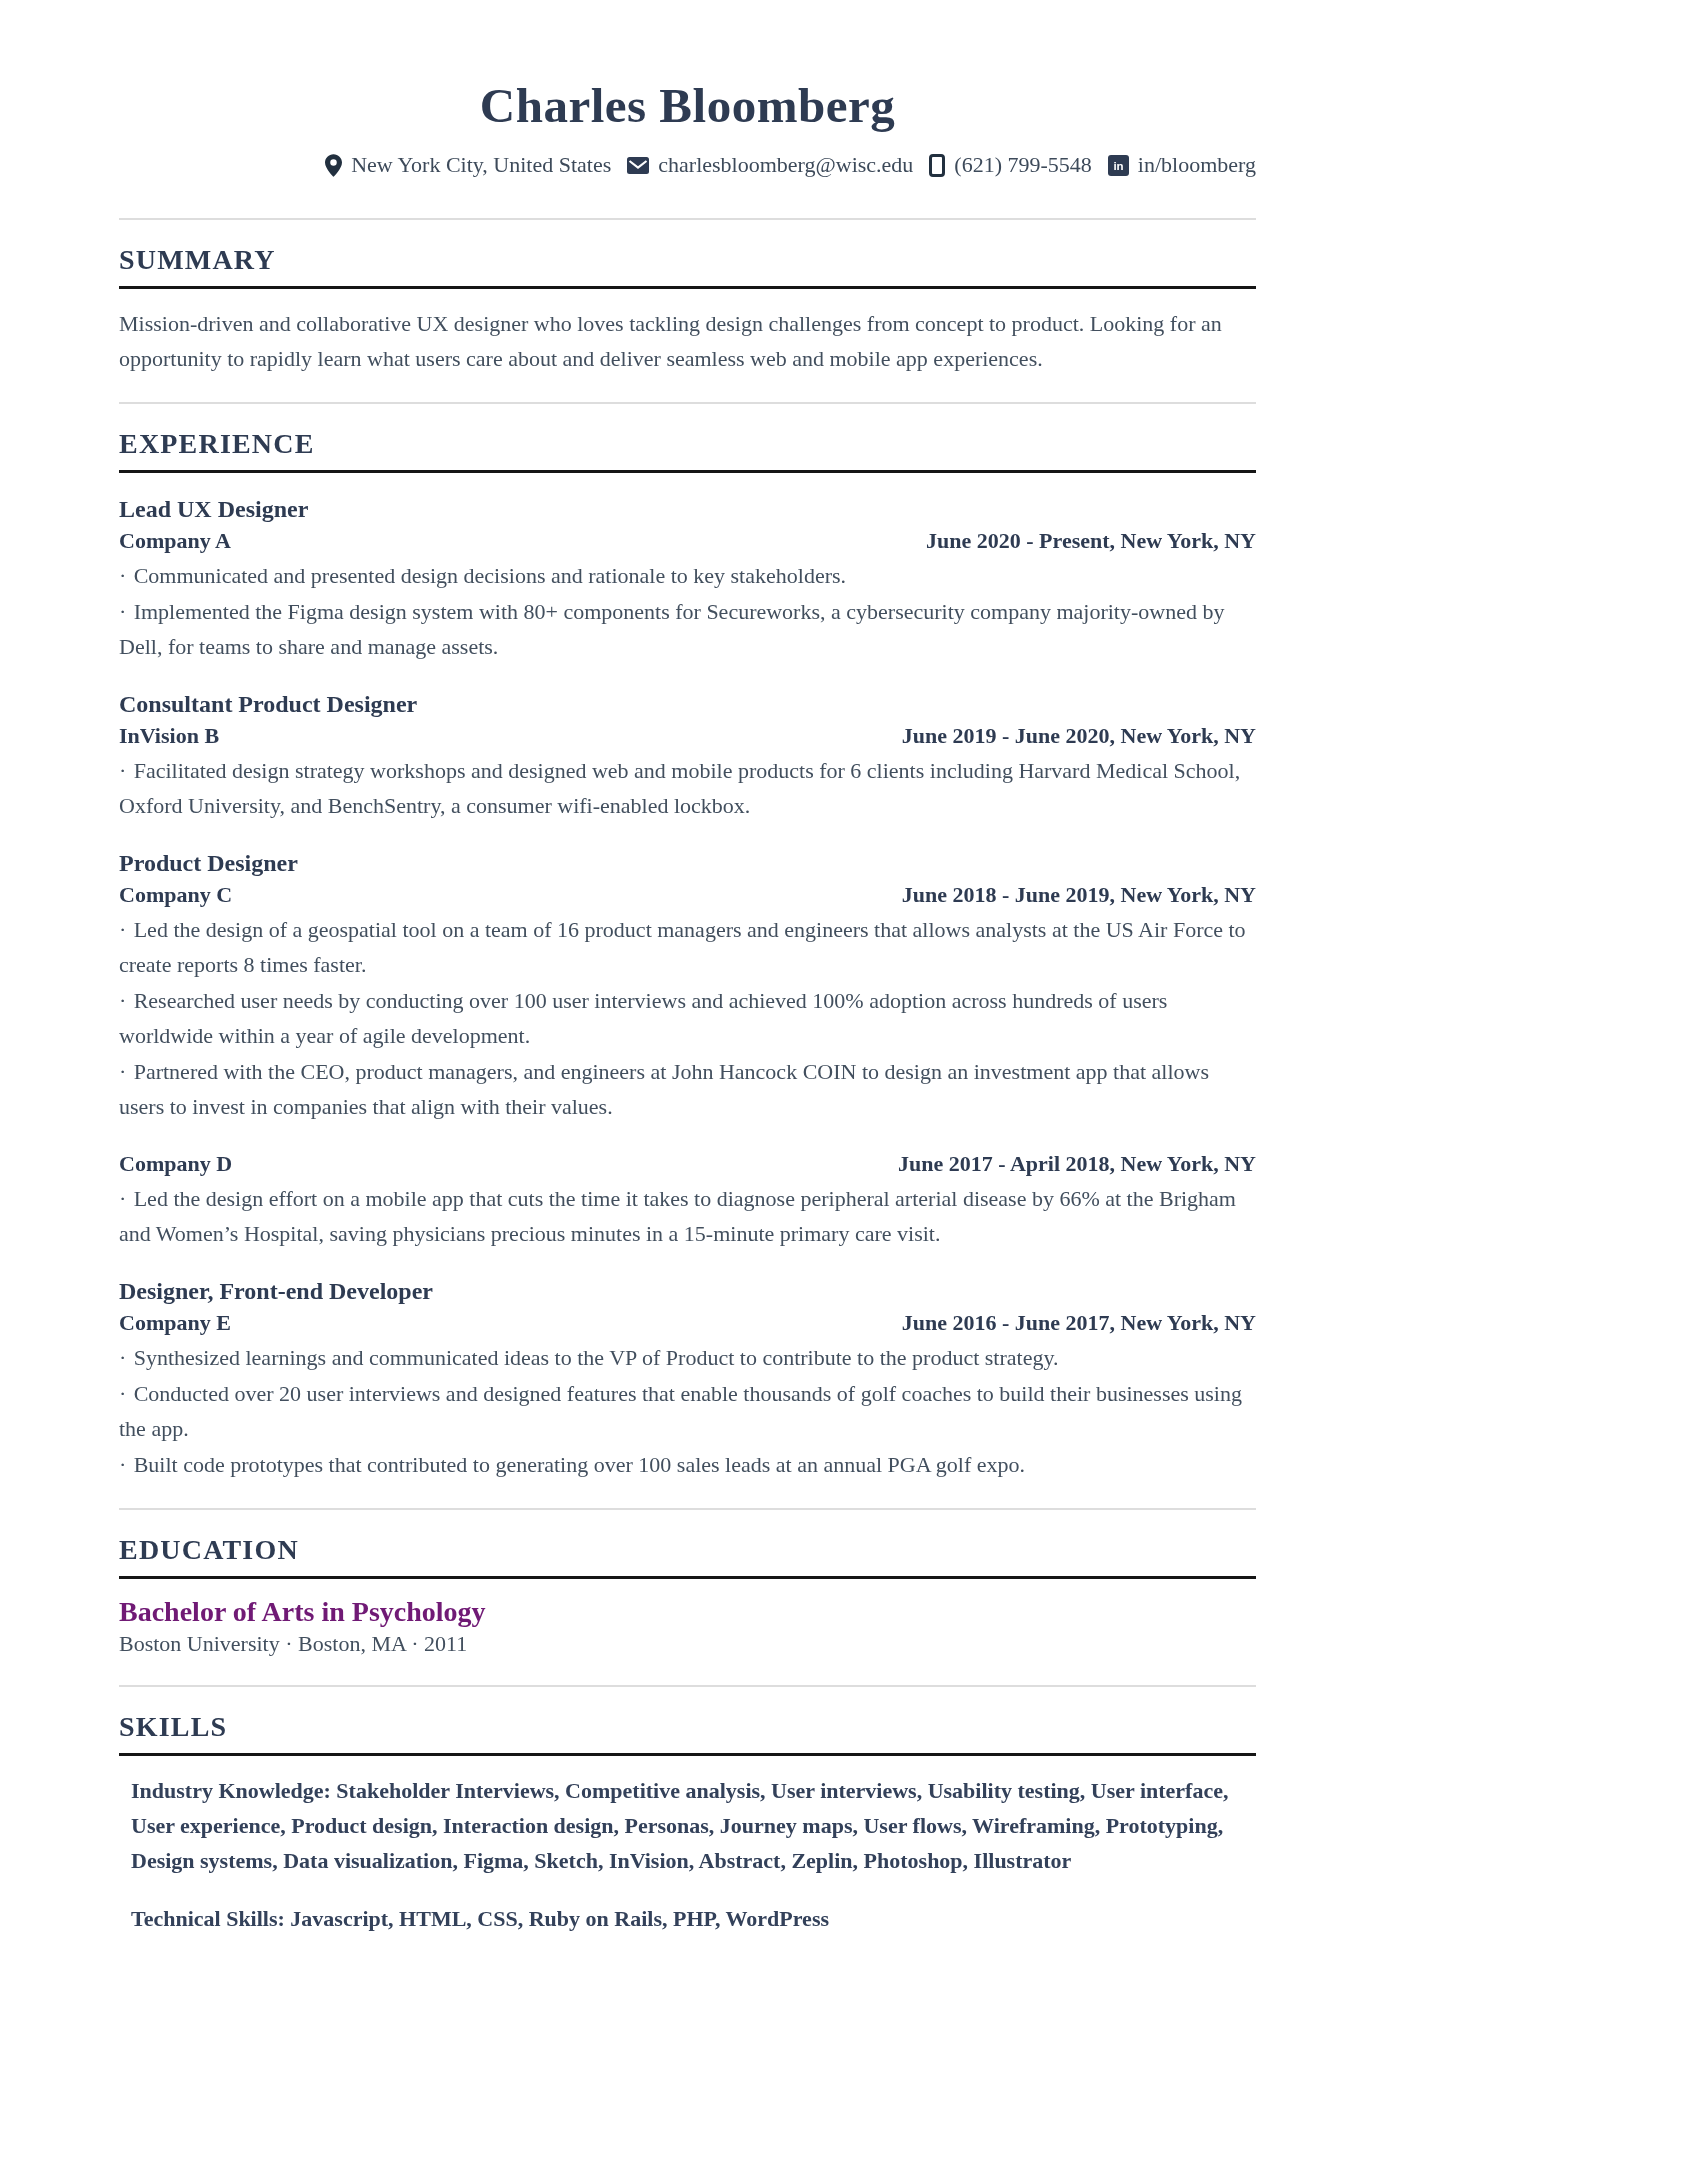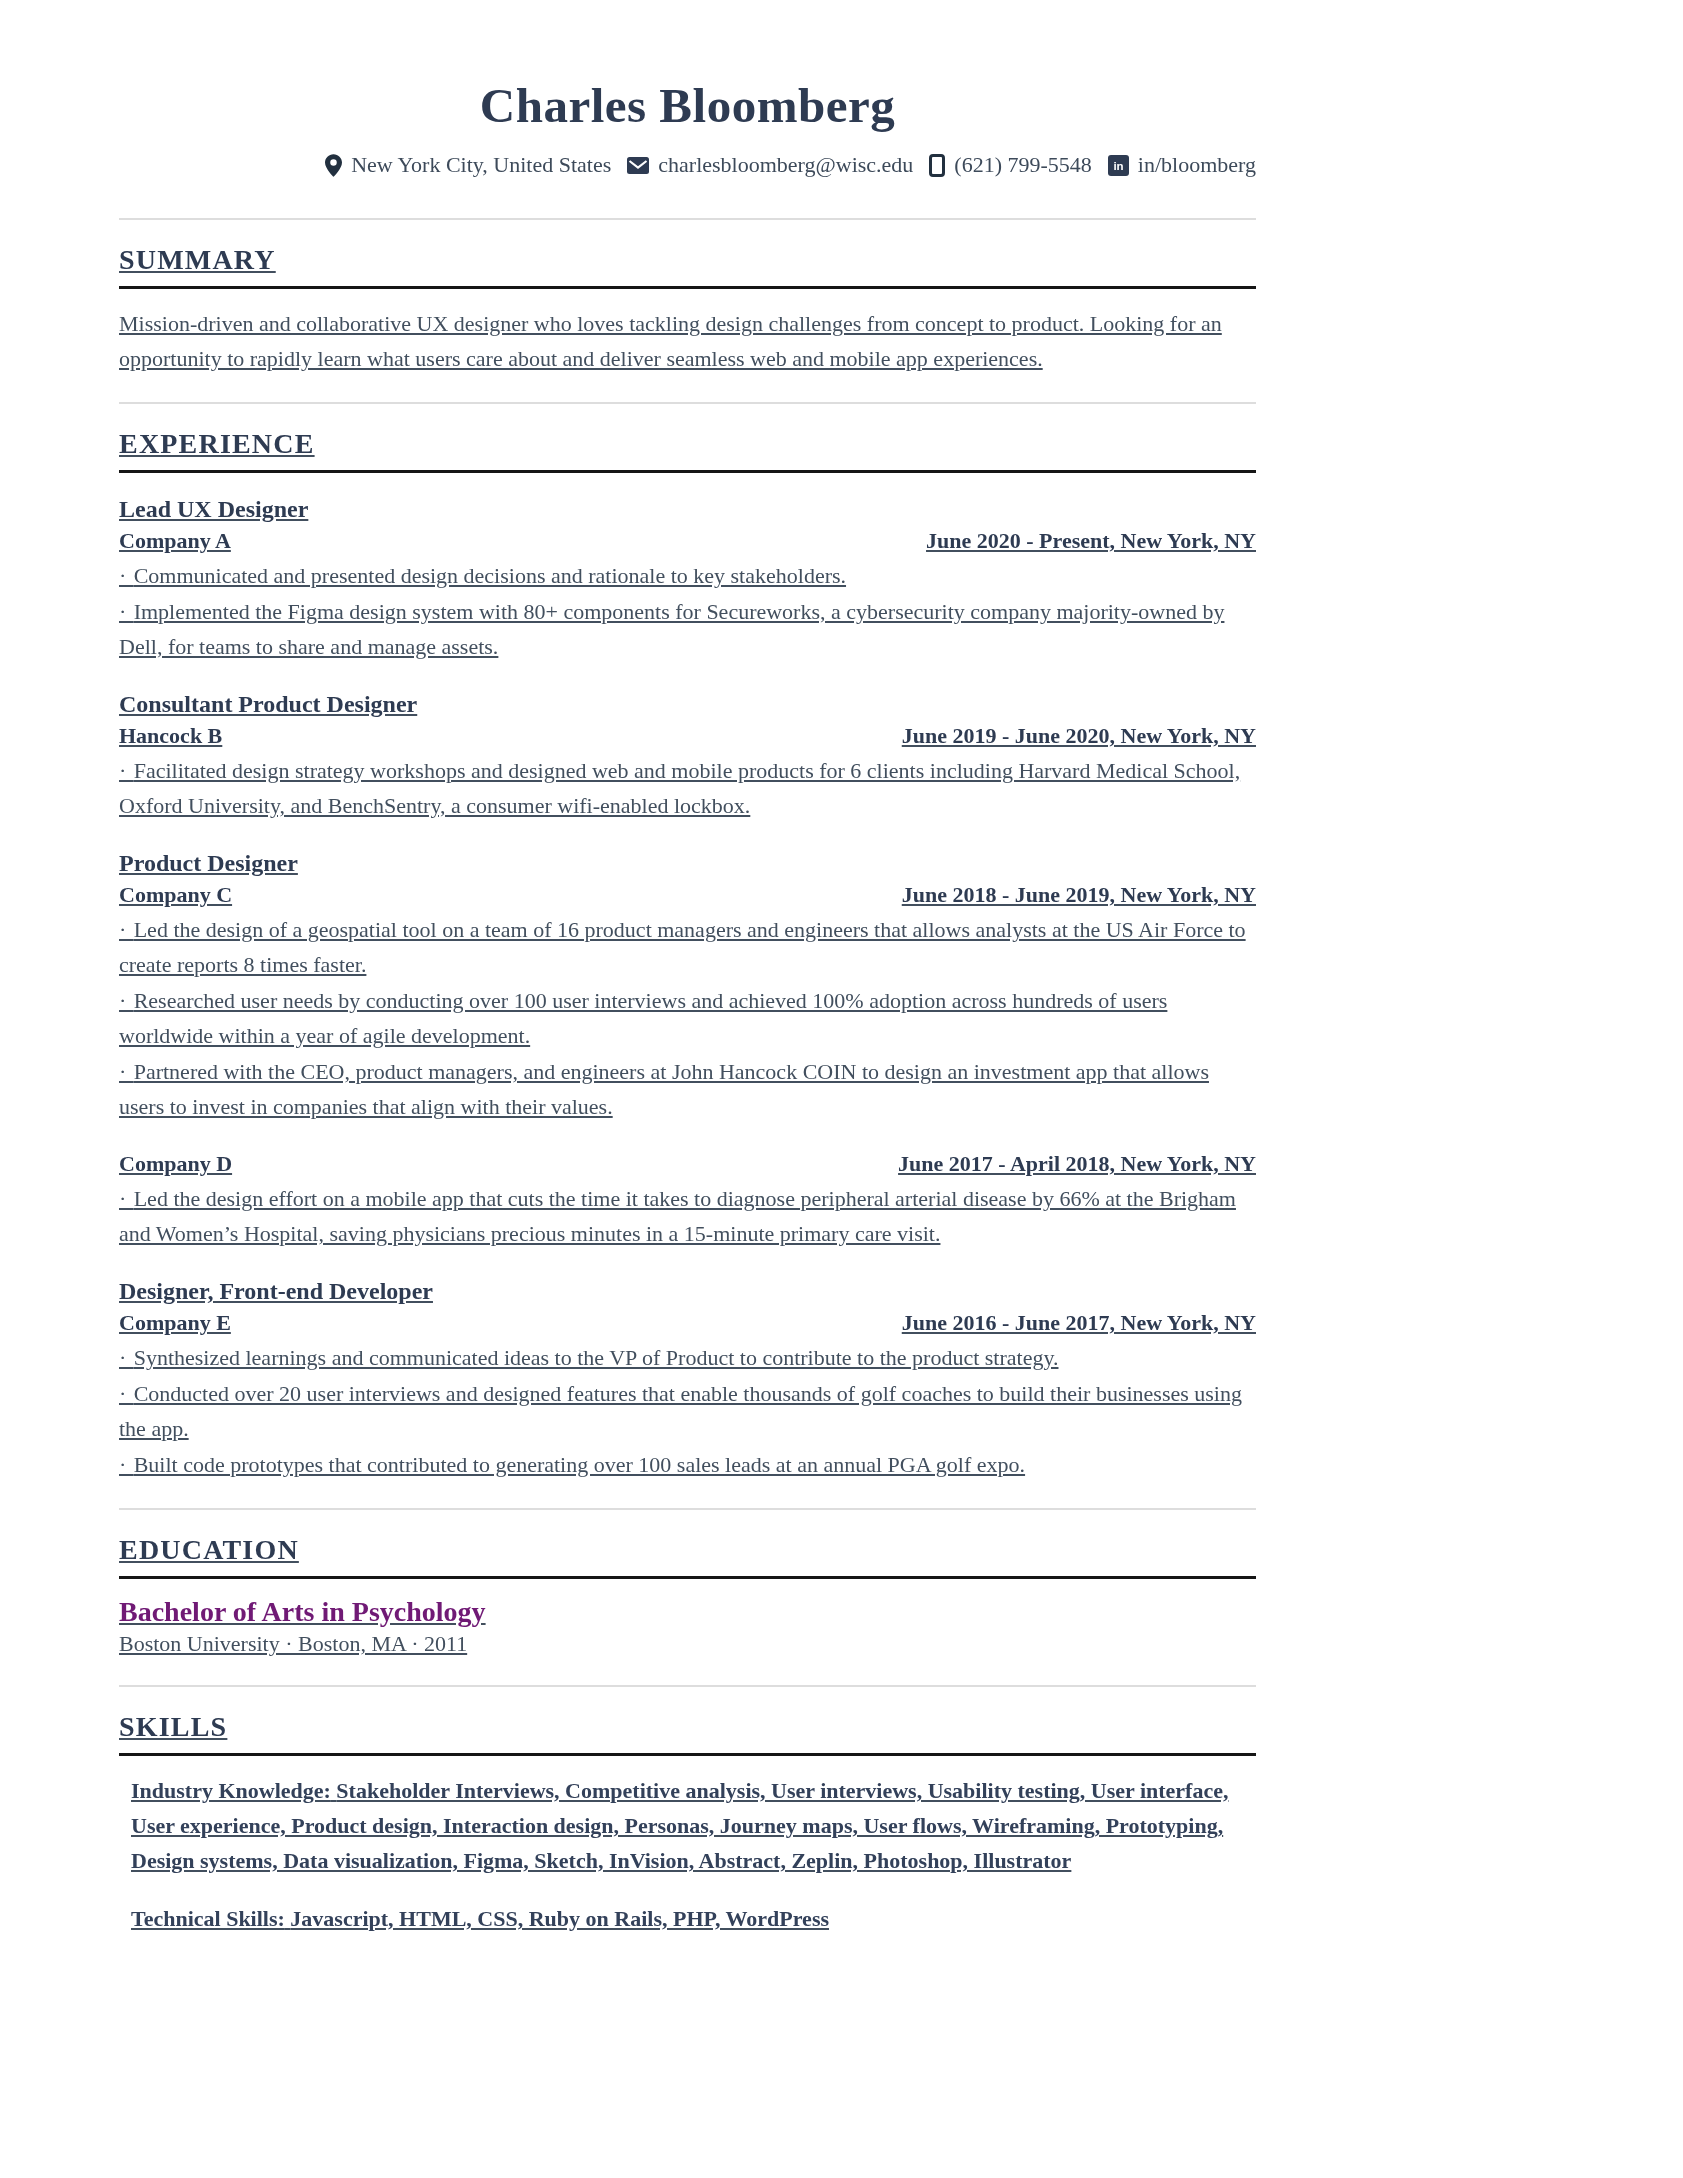--- a/index.html
+++ b/index.html
@@ -15,21 +15,21 @@
   .header { text-align: center; }
   .name {
     margin: 0 0 18px 0;
     font-size: 49px; font-weight: 700; color: #2e3b52; letter-spacing: 0.5px;
   }
   .contact { display: flex; justify-content: flex-end; align-items: center; gap: 16px; font-size: 22px; color: #3d4a5a; }
   .citem { display: inline-flex; align-items: center; gap: 9px; white-space: nowrap; }
   .citem svg { display: block; }
 
   
-  .sec { border-top: 2px solid #dddddd; margin-top: 26px; padding-top: 24px; text-decoration: underline; }
+  .sec { border-top: 2px solid #dddddd; margin-top: 26px; padding-top: 24px; }
   .sec-first { margin-top: 40px; }
   .sec-title {
     margin: 0; padding-bottom: 10px;
     font-size: 28px; font-weight: 700; letter-spacing: 1.2px; color: #2e3b52;
     border-bottom: 3px solid #161616;
   }
   .sec-content { padding-top: 17px; }
 
   .body-text { margin: 0; font-size: 22px; line-height: 35px; color: #424f5e; }
 
@@ -105,21 +105,21 @@
     </div>
     <div class="job-bullets">
             <div class="bullet">Communicated and presented design decisions and rationale to key stakeholders.</div>
             <div class="bullet">Implemented the Figma design system with 80+ components for Secureworks, a cybersecurity company majority-owned by Dell, for teams to share and manage assets.</div>
           </div>
   </div>
 
   <div class="job">
     <div class="job-title">Consultant Product Designer</div>
     <div class="job-meta">
-      <span class="job-company">Hancock B</span>
+      <span class="job-company">InVision B</span>
       <span class="job-dates">June 2019 - June 2020, New York, NY</span>
     </div>
     <div class="job-bullets">
             <div class="bullet">Facilitated design strategy workshops and designed web and mobile products for 6 clients including Harvard Medical School, Oxford University, and BenchSentry, a consumer wifi-enabled lockbox.</div>
           </div>
   </div>
 
   <div class="job">
     <div class="job-title">Product Designer</div>
     <div class="job-meta">

